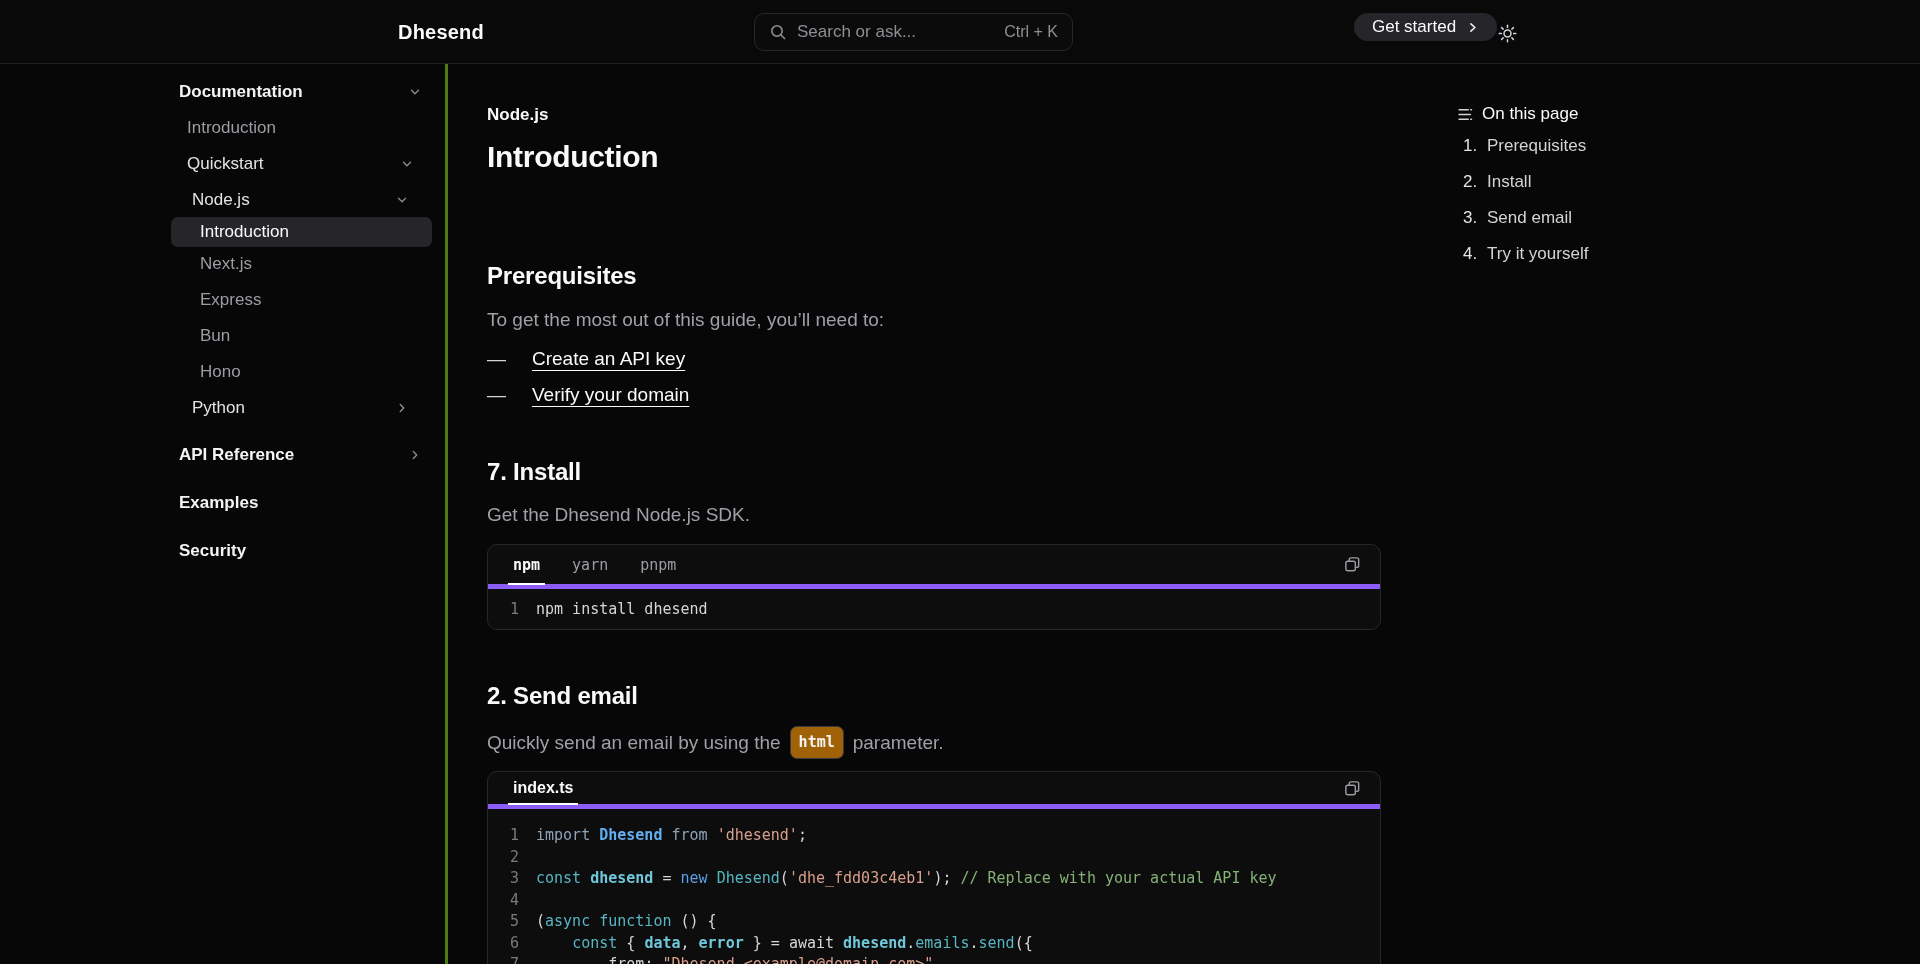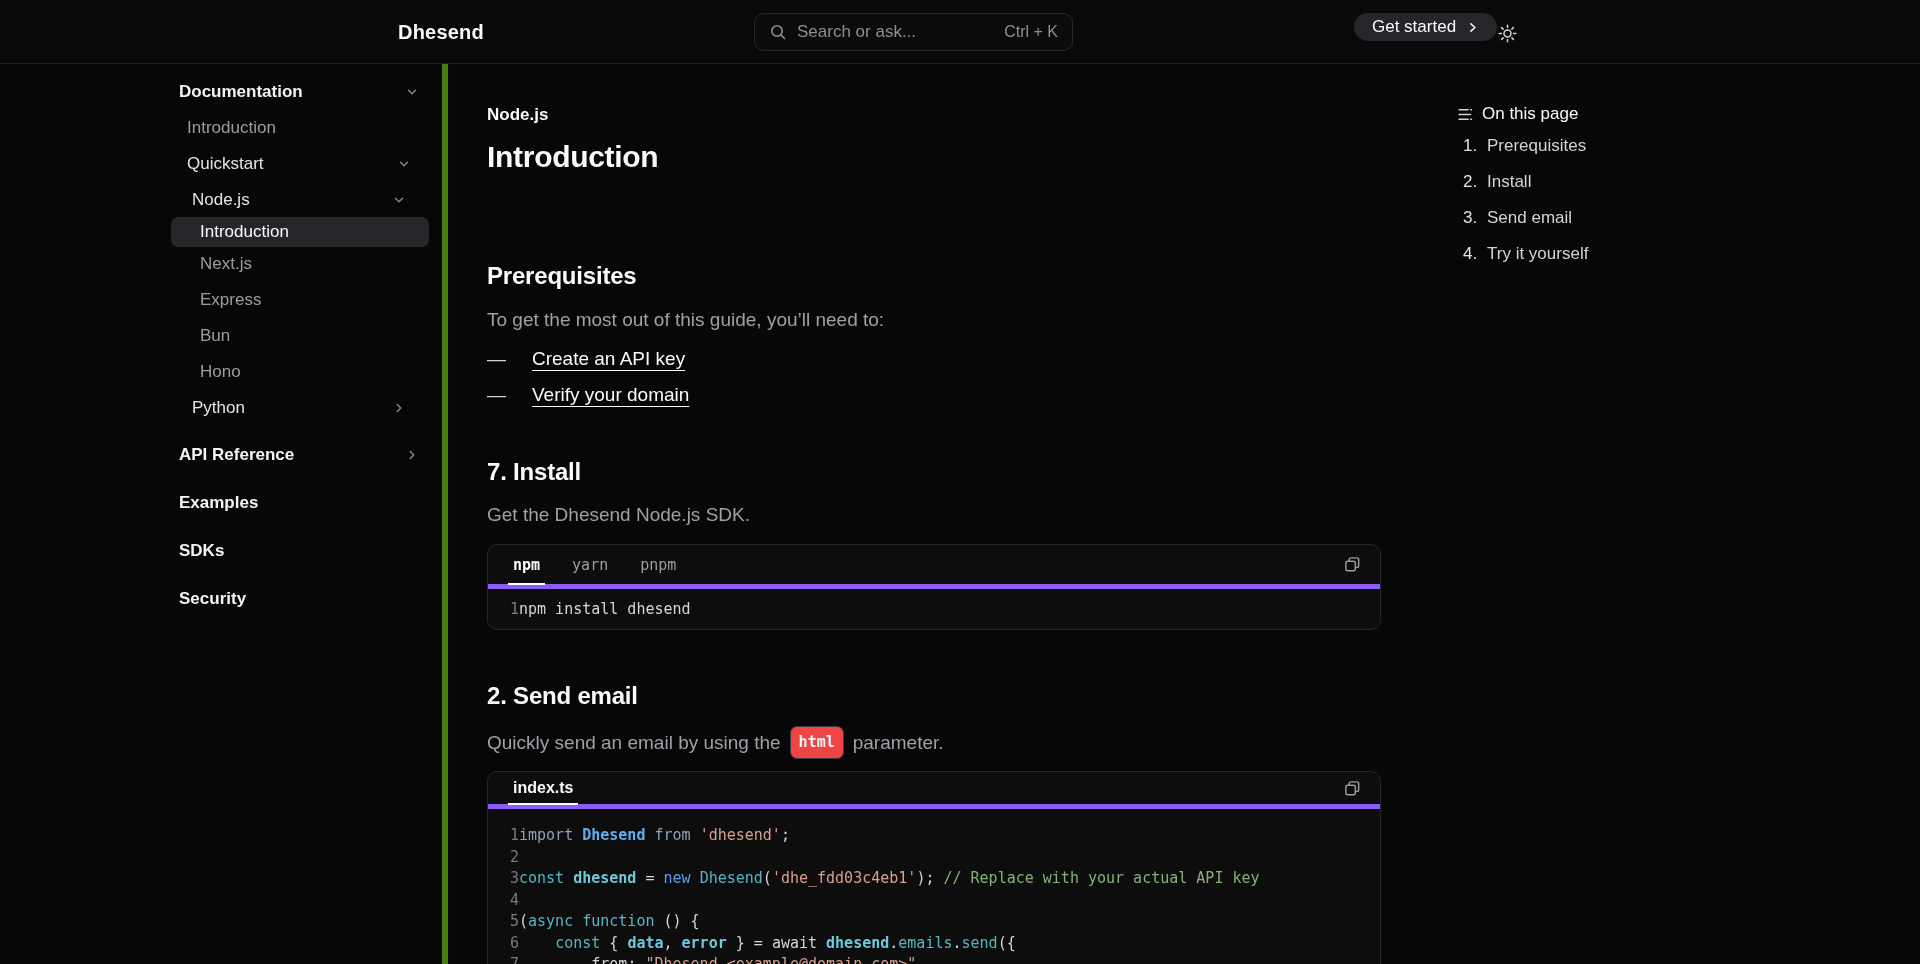--- a/index.html
+++ b/index.html
@@ -18,21 +18,21 @@
   .search .kbd { color:#8e8e95; font-size:16px; }
   .btn-start { position:absolute; left:1354px; top:13px; height:28px;
     background:#26262a; border:none; border-radius:19px; color:#fafafa;
     font-size:17px; font-weight:500; display:flex; align-items:center;
     padding:0 18px; gap:10px; cursor:pointer; font-family:inherit; }
   .theme-toggle { position:absolute; left:1494px; top:20px; width:26px; height:26px;
     display:flex; align-items:center; justify-content:center; cursor:pointer; }
 
   
   .sidebar { position:absolute; top:64px; left:0; width:448px; height:900px;
-    border-right:6px solid #4d7c0f; padding-top:13px; }
+    border-right:3px solid #4d7c0f; padding-top:13px; }
   .sb-item { position:relative; height:30px; margin:0 13px 6px 171px;
     border-radius:7px; display:flex; align-items:center; font-size:17px;
     cursor:pointer; color:#e4e4e7; }
   .sb-item:nth-child(4), .sb-item:nth-child(5) { margin-bottom:2px; }
   .sb-item:nth-child(10) { margin-bottom:17px; }
   .sb-item:nth-child(11), .sb-item:nth-child(12), .sb-item:nth-child(13) { margin-bottom:18px; }
   .sb-item.lv0 { padding-left:8px;  font-weight:600; color:#f4f4f5; }
   .sb-item.lv1 { padding-left:16px; }
   .sb-item.lv2 { padding-left:21px; font-weight:500; }
   .sb-item.lv3 { padding-left:29px; }
@@ -51,42 +51,42 @@
   .h2 { font-size:24px; font-weight:700; color:#fafafa; line-height:30px; letter-spacing:-.2px; }
   .h2-pre { top:197px; } .p-pre { top:244px; }
   .doc-li { height:24px; display:flex; align-items:center; gap:26px; font-size:19px; }
   .doc-li .dash { color:#d4d4d8; }
   .doc-li a { color:#fafafa; font-weight:500; text-decoration:underline;
     text-underline-offset:5px; text-decoration-thickness:1px; cursor:pointer; }
   .li-1 { top:283px; } .li-2 { top:319px; }
   .h2-install { top:393px; } .p-install { top:439px; }
   .h2-send { top:617px; } .p-send { top:662px; display:flex; align-items:center; gap:9px; }
   .chip { font-family:"DejaVu Sans Mono", monospace; font-size:15px; font-weight:700;
-    color:#f4f4f5; background:#ef4444; border:1px solid #3a3a40; border-radius:7px;
+    color:#f4f4f5; background:#a16207; border:1px solid #3a3a40; border-radius:7px;
     padding:3px 8px 4px; }
 
   
   .codeblock { width:894px; background:#0d0d0e; border:1px solid #27272b; border-radius:10px; overflow:hidden; }
   .cb-1 { top:480px; height:86px; } .cb-2 { top:707px; height:280px; }
   .cb-head { position:relative; border-bottom:5px solid #8b5cf6; display:flex; align-items:stretch; padding:0 20px; }
   .cb-1 .cb-head { height:44px; } .cb-2 .cb-head { height:37px; }
   .tab { position:relative; display:flex; align-items:center; padding:0 5px; margin-right:22px;
     font-family:"DejaVu Sans Mono", monospace; font-size:15px; color:#9c9ca3; cursor:pointer; }
   .tab.file { font-family:"Liberation Sans", sans-serif; font-size:16px; }
   .tab.active { color:#fafafa; font-weight:700; }
   .tab.active::after { content:""; position:absolute; left:0; right:0; bottom:-1px; height:2px; background:#fff; }
   .copy-btn { position:absolute; right:14px; top:50%; transform:translateY(-50%);
     width:28px; height:28px; display:flex; align-items:center; justify-content:center;
     background:none; border:none; cursor:pointer; }
   .cb-body { padding-top:10px; }
   .cb-2 .cb-body { padding-top:16px; }
   .code-line { display:flex; height:21.5px; line-height:21.5px;
     font-family:"DejaVu Sans Mono", monospace; font-size:15px; white-space:pre; }
   .code-line .ln { width:31px; text-align:right; color:#7a7a80; flex:0 0 31px; }
-  .code-line .src { }
+  .code-line .src { margin-left:17px; }
   .tk-pln { color:#d6d6d6; }
   .tk-kw  { color:#56b6c2; }
   .tk-kw2 { color:#8ca3b8; }
   .tk-cls { color:#61aff0; font-weight:700; }
   .tk-var { color:#6fc8da; font-weight:700; }
   .tk-blue{ color:#5b9fe8; }
   .tk-str { color:#d9a08c; }
   .tk-cmt { color:#85b377; }
 
   
@@ -196,23 +196,20 @@
     <div class="sb-item lv0">
       <span>API Reference</span>
       <span class="chev">
         <svg width="14" height="14" viewBox="0 0 16 16" fill="none" stroke="#8a8a93" stroke-width="1.6" stroke-linecap="round" stroke-linejoin="round" style="transform:rotate(-90deg)">
           <path d="M4 6l4 4 4-4"></path>
         </svg>
       </span>
     </div>
     <div class="sb-item lv0">
       <span>Examples</span>
-    </div>
-    <div class="sb-item lv0">
-      <span>SDKs</span>
     </div>
     <div class="sb-item lv0">
       <span>Security</span>
     </div>
   </nav>
 
 <main class="main">
   <div class="eyebrow">Node.js</div>
   <h1 class="h1">Introduction</h1>
 

